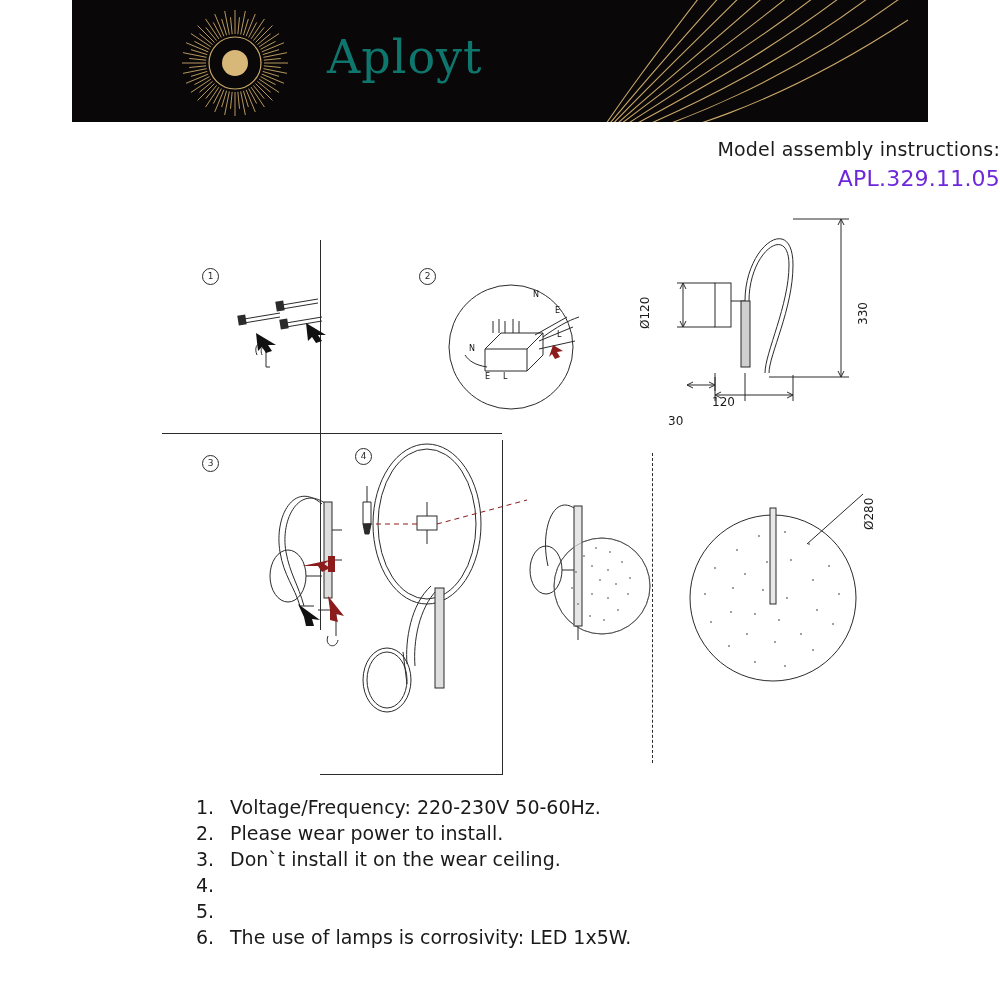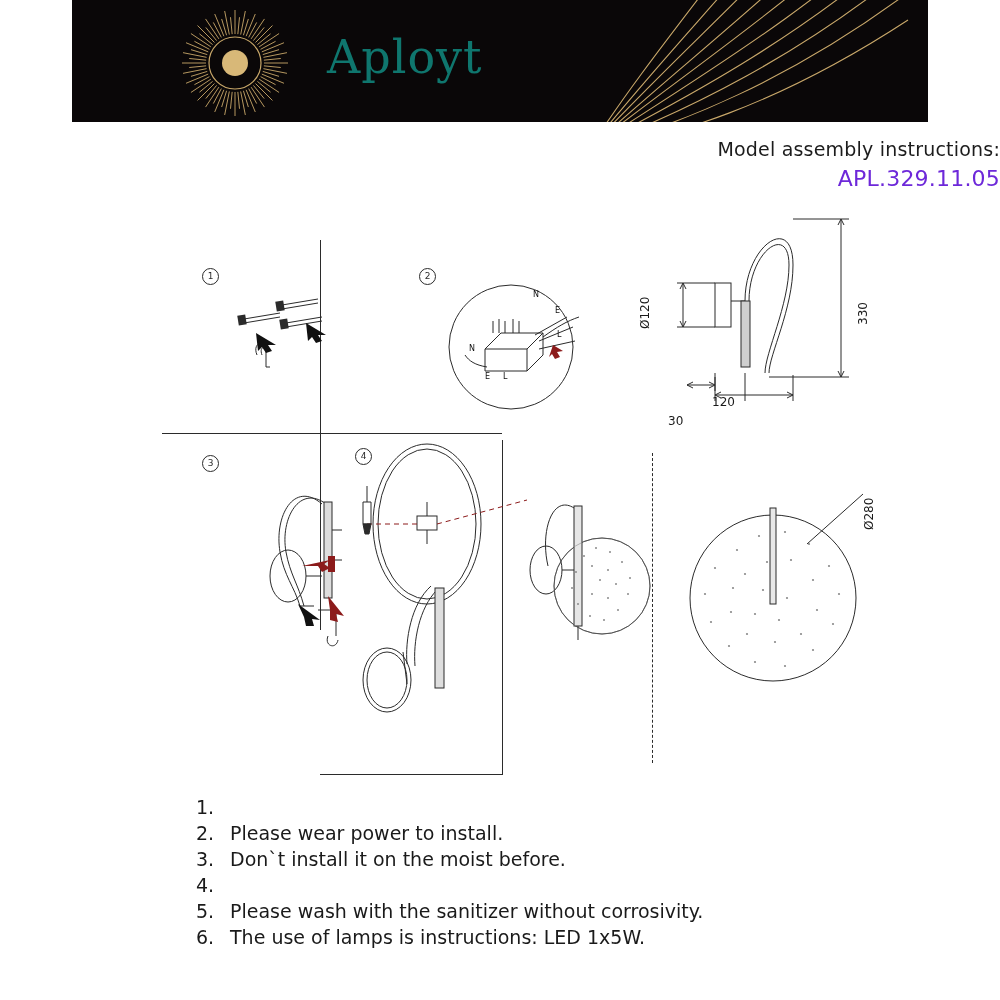--- a/index.html
+++ b/index.html
@@ -387,35 +387,35 @@
         <rect x="103" y="38" width="6" height="96" fill="#e8e8e8"></rect>
         <path d="M140 74 L196 24"></path>
       </g>
     </svg>
     <div class="dim-label vert" style="left:790px; top:325px;">Ø280</div>
   </div>
 
   <div class="notes">
     <div class="note-row">
       <span class="note-num">1.</span>
+      <span class="note-text">Voltage/Frequency: 220-230V 50-60Hz.</span>
     </div>
     <div class="note-row">
       <span class="note-num">2.</span>
       <span class="note-text">Please wear power to install.</span>
     </div>
     <div class="note-row">
       <span class="note-num">3.</span>
-      <span class="note-text">Don`t install it on the moist before.</span>
+      <span class="note-text">Don`t install it on the wear ceiling.</span>
     </div>
     <div class="note-row">
       <span class="note-num">4.</span>
     </div>
     <div class="note-row">
       <span class="note-num">5.</span>
-      <span class="note-text">Please wash with the sanitizer without corrosivity.</span>
     </div>
     <div class="note-row">
       <span class="note-num">6.</span>
-      <span class="note-text">The use of lamps is instructions: LED 1x5W.</span>
+      <span class="note-text">The use of lamps is corrosivity: LED 1x5W.</span>
     </div>
   </div>
 
 </div>
 
 </body></html>

